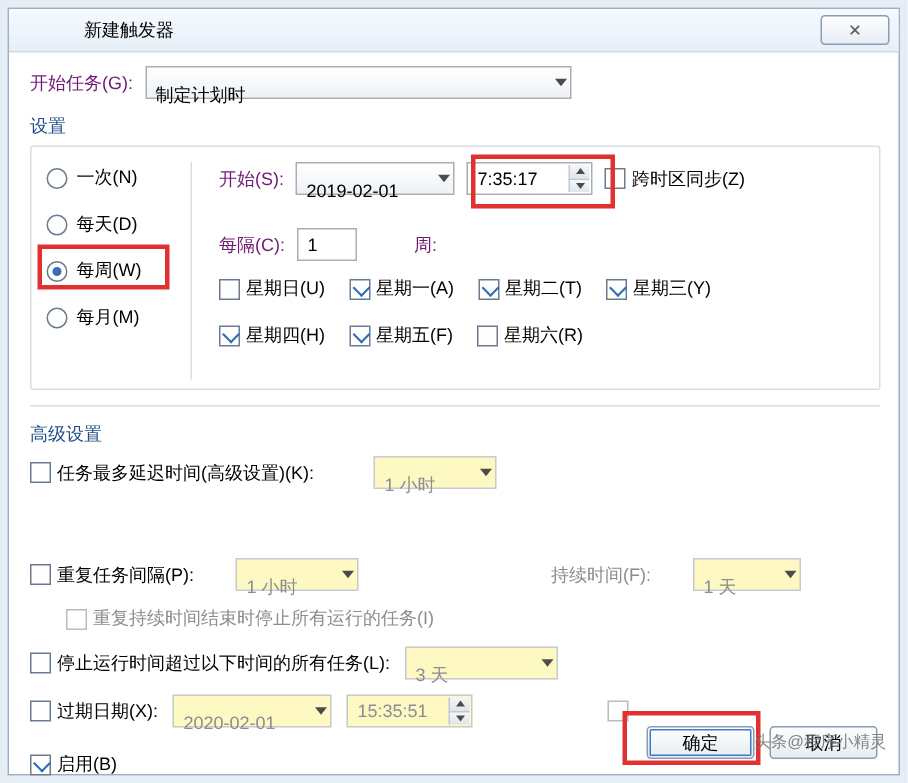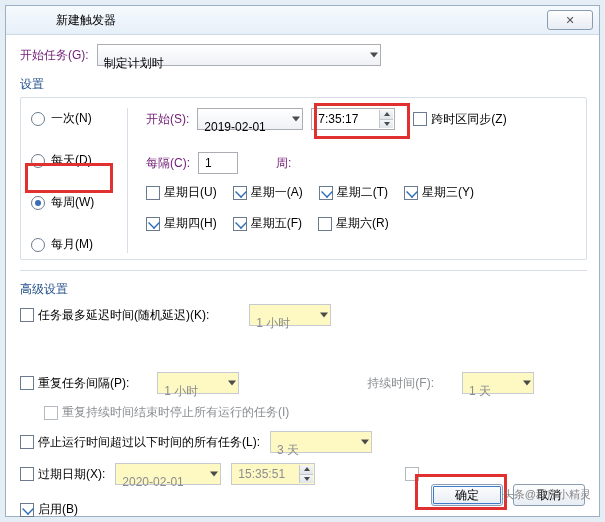--- a/index.html
+++ b/index.html
@@ -219,21 +219,21 @@
       <span class="lbl">开始任务(G):</span>
       <div class="combo" style="flex:0 0 284px;">
         <span>制定计划时</span>
         <span class="arrow"></span>
       </div>
     </div>
 
     <div class="group-caption">设置</div>
     <div class="group-box" style="display:flex; gap:18px; position:relative; min-height:145px;">
 
-      <div style="display:flex; flex-direction:column; gap:14px; width:78px; padding-top:2px; position:relative;justify-content:space-between;">
+      <div style="display:flex; flex-direction:column; gap:14px; width:78px; padding-top:2px; position:relative;">
         <label class="radio">
           <span class="dot"></span>
           <span>一次(N)</span>
         </label>
         <label class="radio">
           <span class="dot"></span>
           <span>每天(D)</span>
         </label>
         <label class="radio checked">
           <span class="dot"></span>
@@ -260,21 +260,21 @@
             <span>7:35:17</span>
             <div class="updn">
               <div>
                   <span class="tri-up"></span>
                 </div>
               <div>
                   <span class="tri-down"></span>
                 </div>
             </div>
           </div>
-          <label class="check" style="margin-left:10px;">
+          <label class="check" style="">
             <span class="box"></span>
             <span>跨时区同步(Z)</span>
           </label>
         </div>
 
         <div class="red-box" style="left:168px; top:-5px; width:90px; height:30px;"></div>
 
         <div class="row" style="gap:8px; margin-top:22px;">
           <span class="lbl">每隔(C):</span>
           <div class="textbox" style="width:40px;">
@@ -317,21 +317,21 @@
     </div>
 
     <div class="sep"></div>
     <div class="group-caption">高级设置</div>
 
     <div style="display:flex; flex-direction:column; gap:10px; margin-top:6px;">
 
       <div class="row" style="gap:10px;">
         <label class="check">
           <span class="box"></span>
-          <span>任务最多延迟时间(随机延迟)(K):</span>
+          <span>任务最多延迟时间(高级设置)(K):</span>
         </label>
         <div class="combo disabled" style="width:82px; margin-left:30px;">
           <span>1 小时</span>
           <span class="arrow"></span>
         </div>
       </div>
 
       <div class="row" style="gap:28px;margin-top:36px;">
         <label class="check">
           <span class="box"></span>

